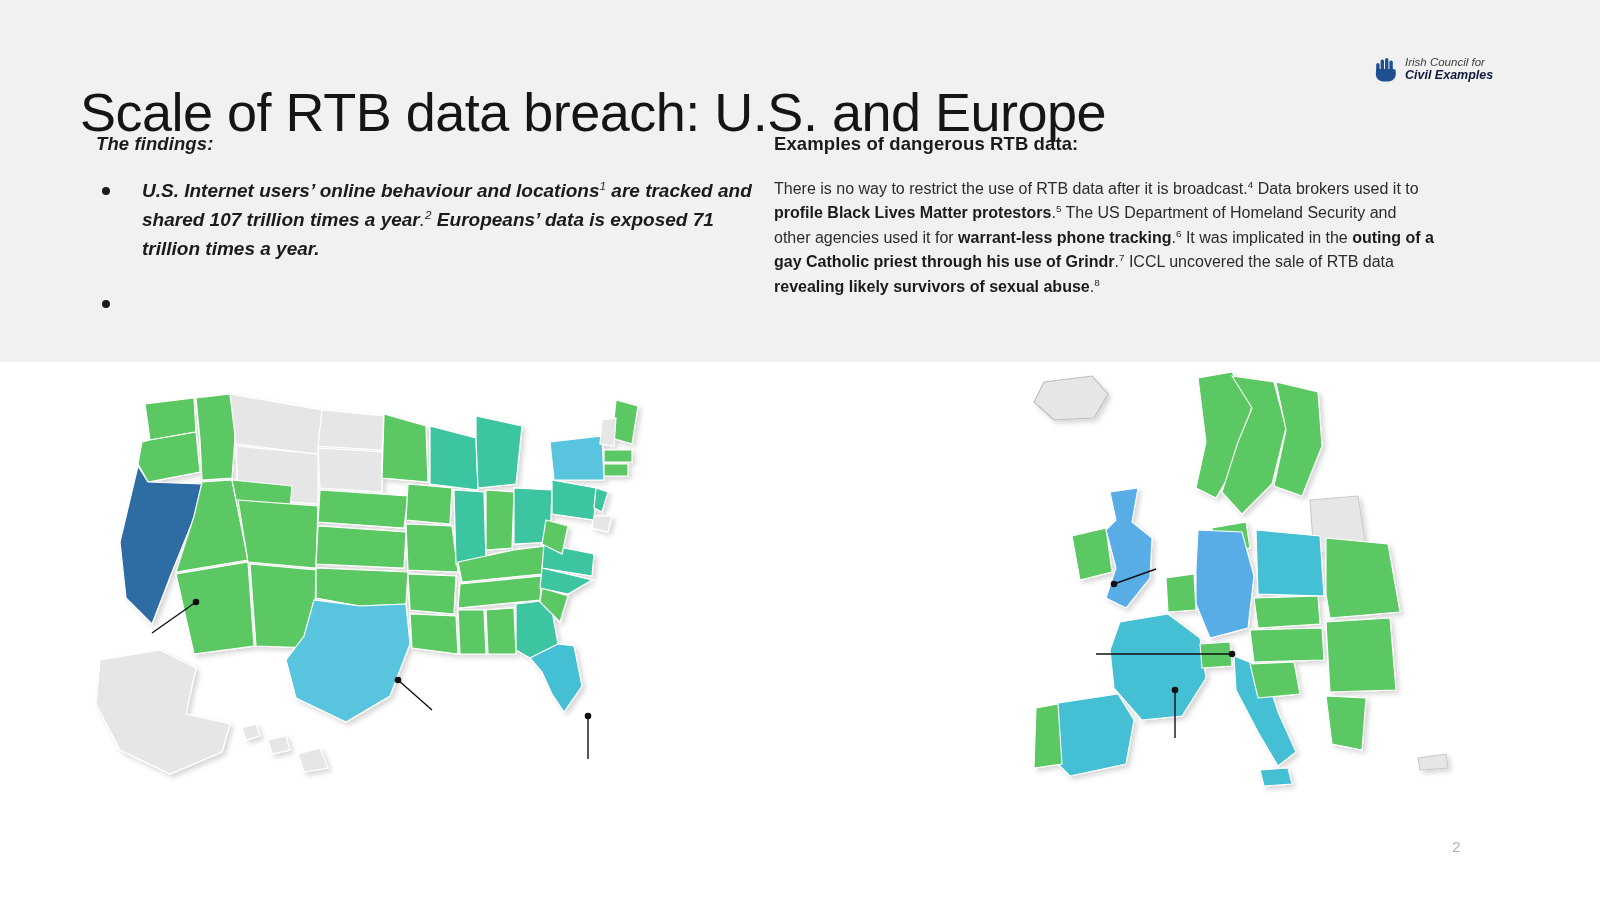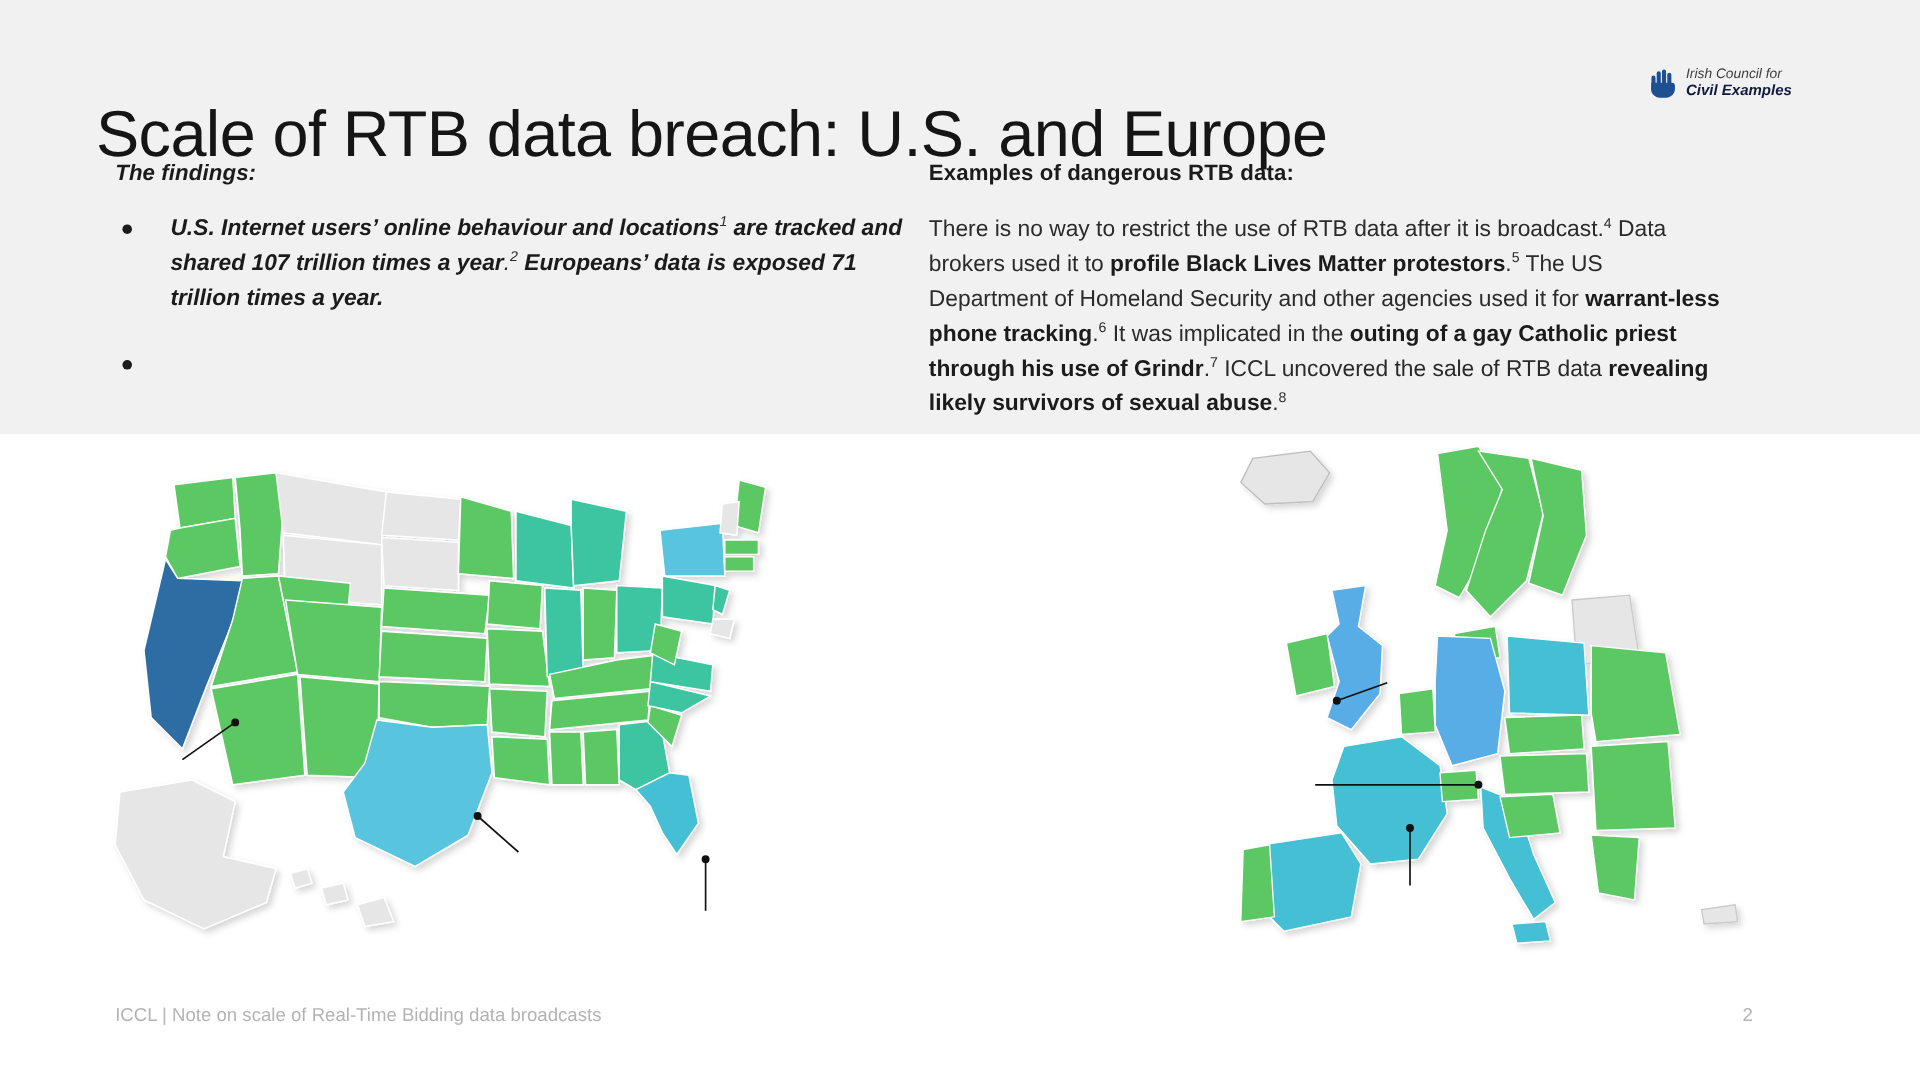--- a/index.html
+++ b/index.html
@@ -49,21 +49,21 @@
     font-size:19px;line-height:1.52;color:#2b2b2b;
   }
   ul.findings li .dot{
     position:absolute;left:6px;top:10px;width:8px;height:8px;border-radius:50%;
     background:#1b1b1b;
   }
   .b{font-weight:700;color:#1b1b1b;}
   sup{font-size:0.62em;vertical-align:super;line-height:0;font-weight:400;}
 
   .para{
-    font-size:19px;line-height:1.53;color:#2b2b2b;margin:0;
+    font-size:16px;line-height:1.53;color:#2b2b2b;margin:0;
   }
 
   
   .maps{position:absolute;left:0;top:362px;width:1600px;height:470px;background:#fff;}
 
   .map-svg{position:absolute;}
   #us-map{left:90px;top:30px;}
   #eu-map{left:1010px;top:10px;}
 
   .leader{position:absolute;overflow:visible;pointer-events:none;}
@@ -235,16 +235,15 @@
         <line x1="1096" y1="292" x2="1232" y2="292"></line>
           <circle cx="1232" cy="292" r="2.6"></circle>
 
         <line x1="1175" y1="376" x2="1175" y2="328"></line>
           <circle cx="1175" cy="328" r="2.6"></circle>
       </g>
     </svg>
 
   </div>
 
-  <div class="footer-text">ICCL | Note on scale of Real-Time Bidding data broadcasts</div>
   <div class="page-num">2</div>
 
 </div>
 
 </body></html>

